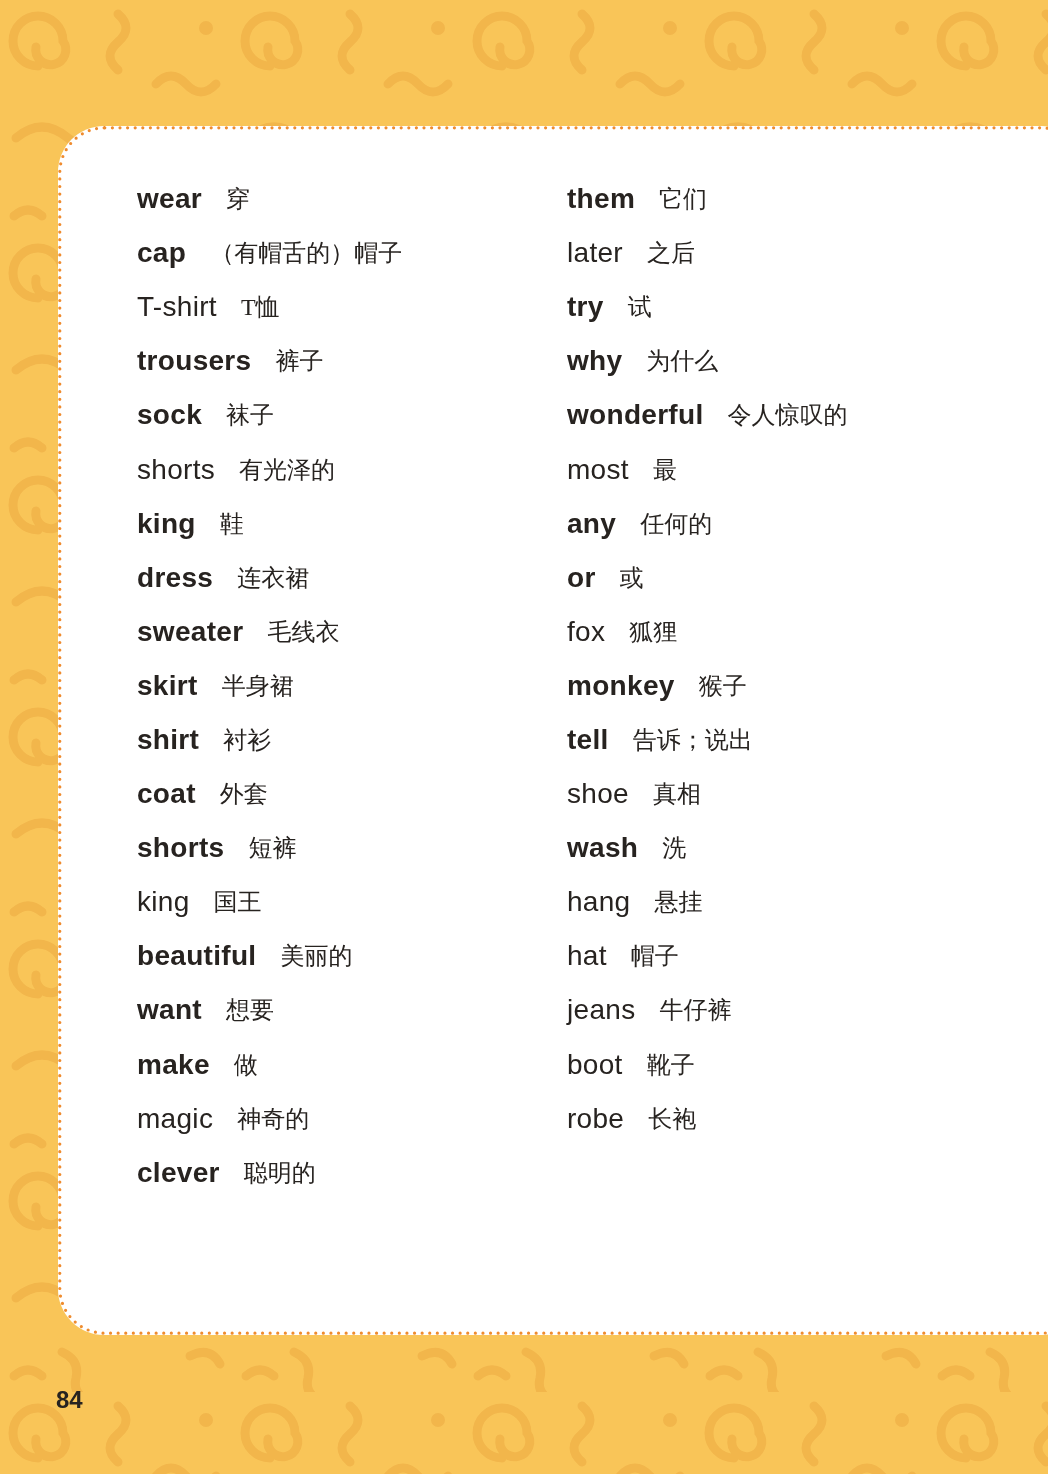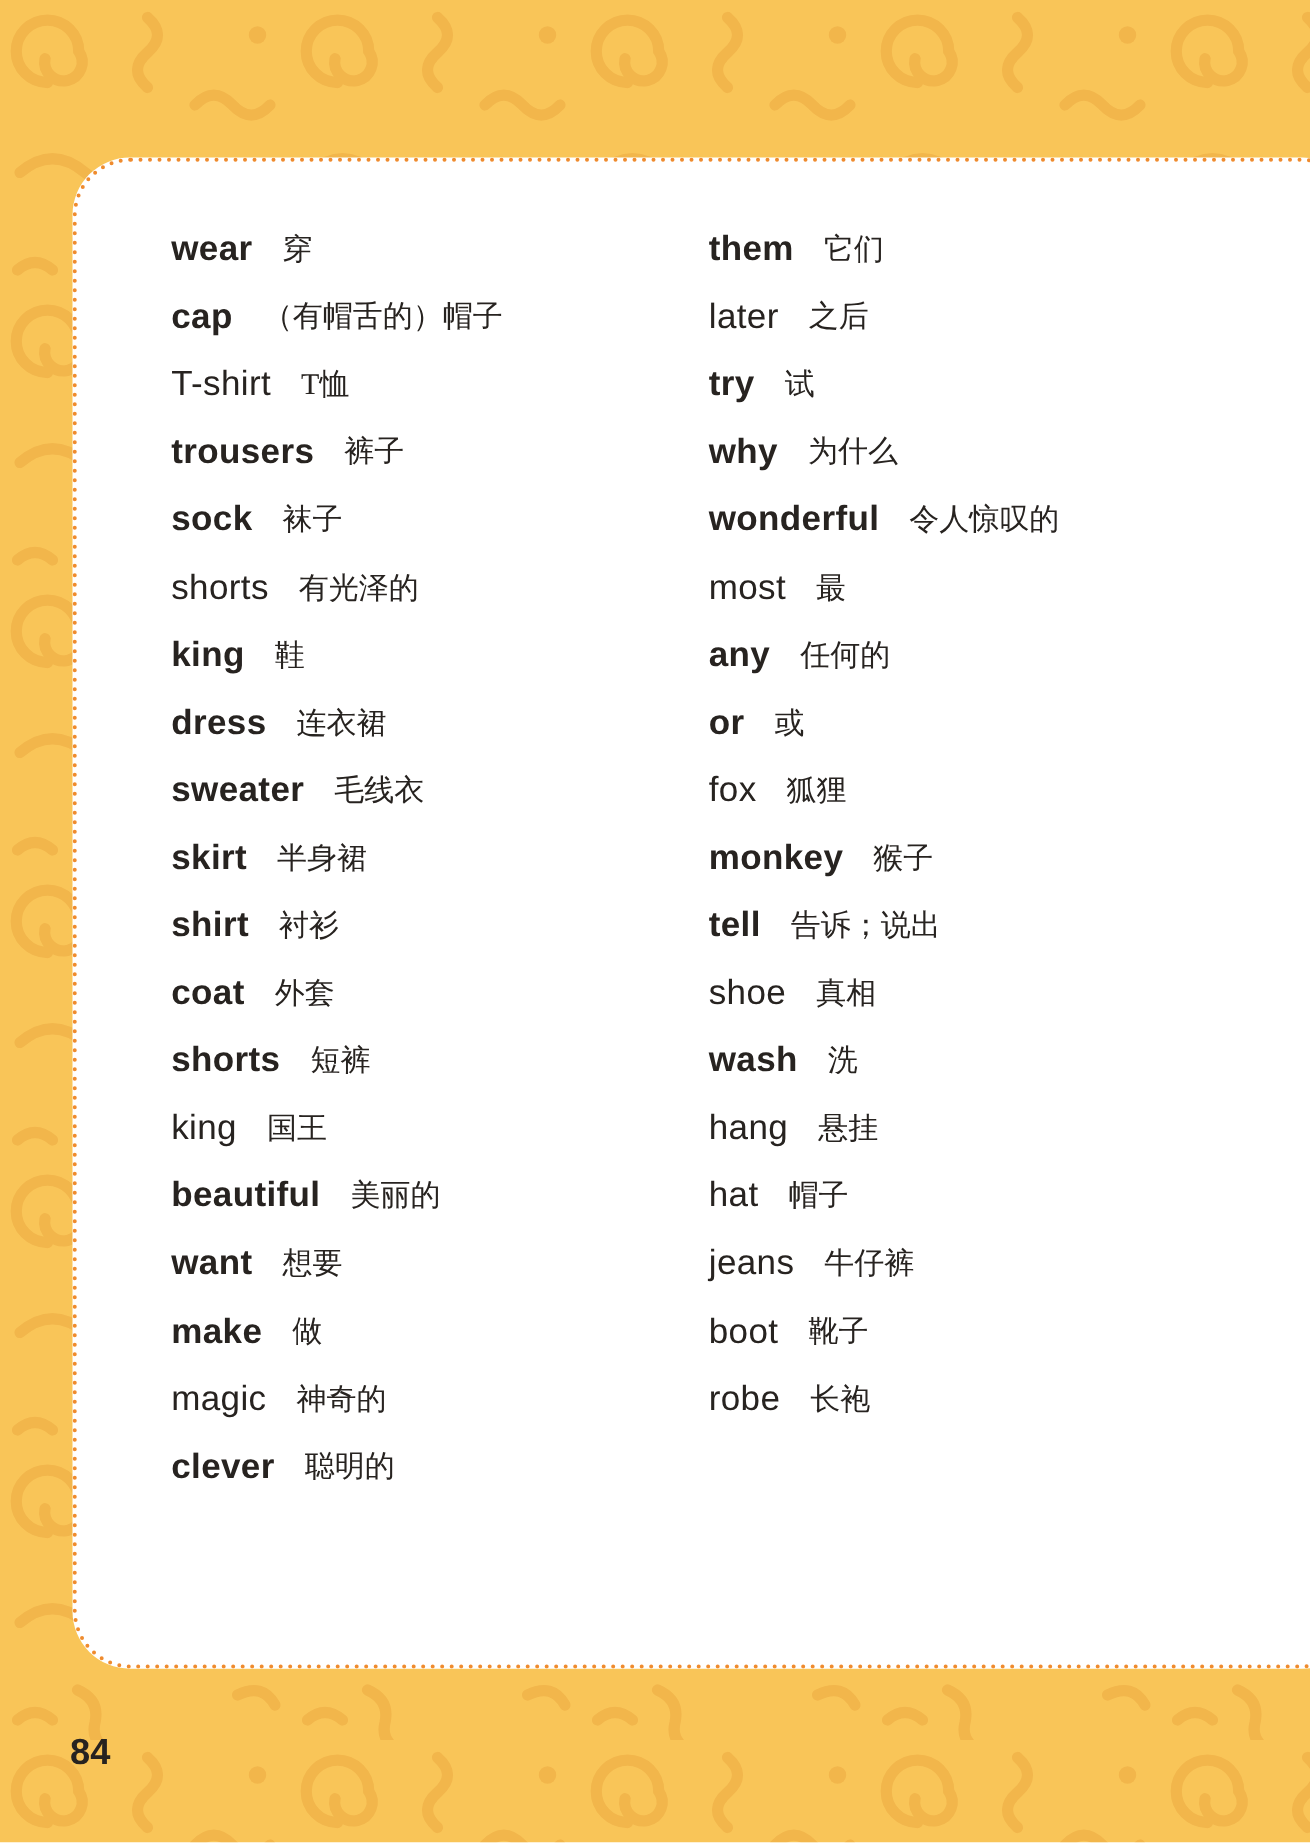--- a/index.html
+++ b/index.html
@@ -76,21 +76,21 @@
   .vocab-row.bold .en { font-weight: 700; }
   .zh {
     font-size: 24px;
     color: var(--text);
     margin-left: 24px;
     font-family: "Liberation Serif", "DejaVu Serif", serif;
   }
   .page-number {
     position: absolute;
     left: 56px; top: 1386px;
-    font-size: 29px;
+    font-size: 24px;
     font-weight: 700;
     color: var(--text);
   }
 </style>
 </head>
 <body>
 
 <div class="page">
 
   <svg class="bg-svg" viewBox="0 0 1048 1474" xmlns="http://www.w3.org/2000/svg">

